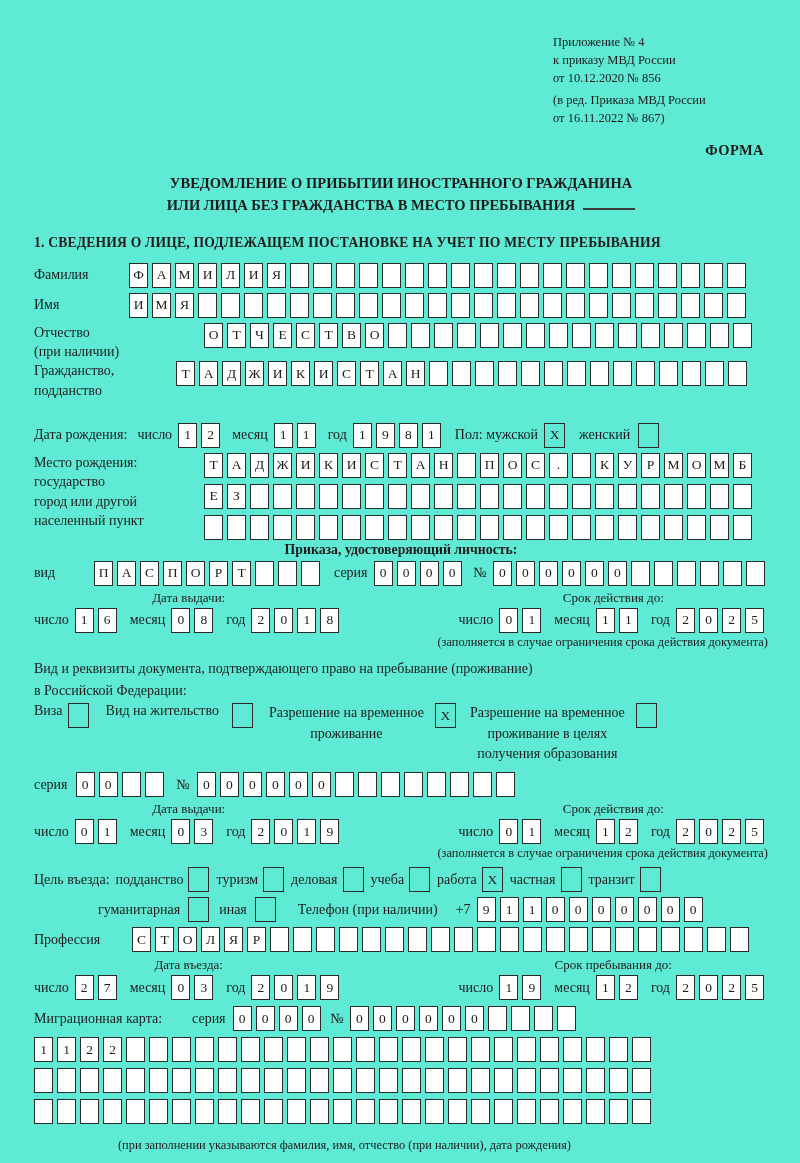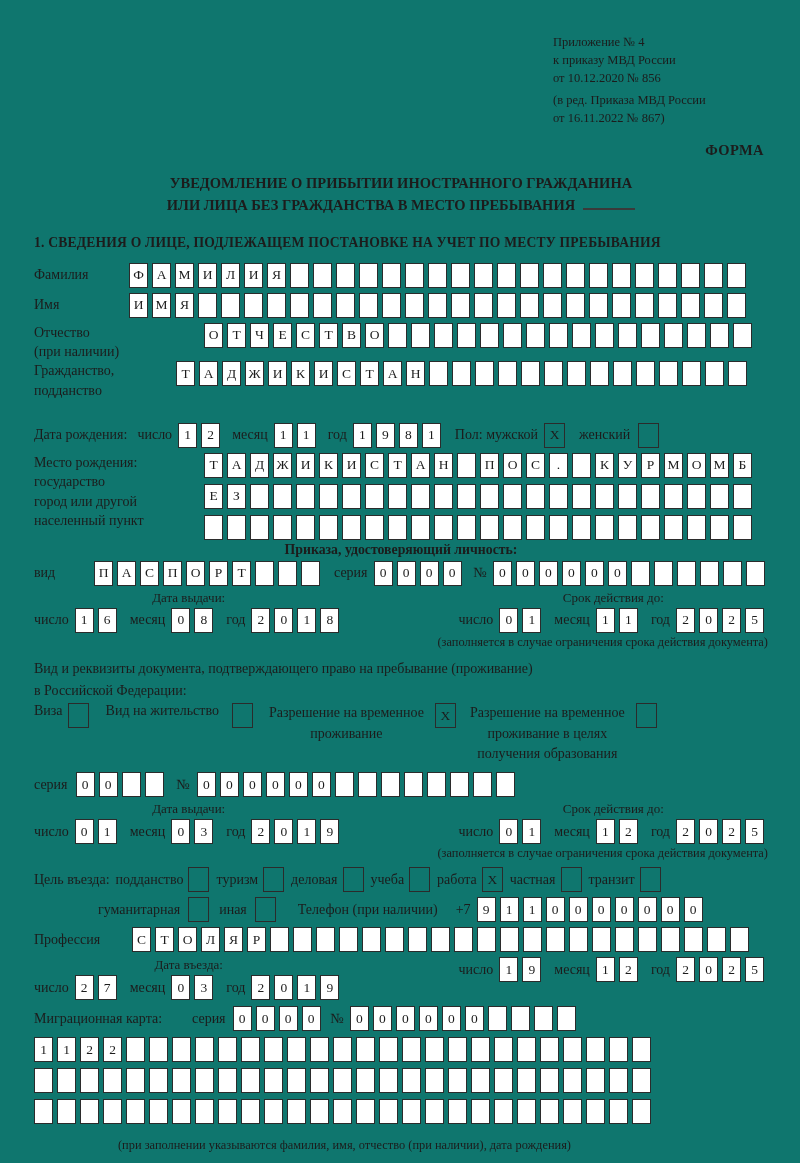--- a/index.html
+++ b/index.html
@@ -1,20 +1,20 @@
 <!DOCTYPE html>
 <html><head>
 <meta charset="utf-8">
 <style>
   html,body { margin:0; padding:0; background:#ffffff; }
   .page {
     width:800px; height:1163px; box-sizing:border-box;
     padding:34px 32px 14px 34px;
     font-family:"Liberation Serif","DejaVu Serif",serif;
-    font-size:14px; color:#1c1c1c; overflow:hidden; background:#0f766e;
+    font-size:14px; color:#1c1c1c; overflow:hidden; background:#5eead4;
     position:relative;
   }
   .annex { margin-left:auto; width:215px; font-size:12.5px; line-height:1.42; }
   .annex .g2 { margin-top:5px; }
   .forma { text-align:right; font-weight:bold; font-size:14.5px; margin-top:14px; padding-right:4px; letter-spacing:0.4px; }
   .title { text-align:center; font-weight:bold; font-size:14.5px; margin-top:13px; line-height:1.55; }
   .blank-line { display:inline-block; width:52px; border-bottom:2px solid #3a3a3a; height:0.95em; vertical-align:baseline; margin-left:8px; }
   .sec { font-weight:bold; font-size:13.6px; margin-top:18px; letter-spacing:0.2px; }
   .frow { display:flex; align-items:center; }
   .frow.top { align-items:flex-start; }
@@ -590,20 +590,21 @@
         <span class="lab ml">год</span>
         <span class="cellrow">
             <span class="cell">2</span>
             <span class="cell">0</span>
             <span class="cell">1</span>
             <span class="cell">9</span>
           </span>
       </div>
     </div>
     <div class="dgroup">
+      <div class="dtitle">Срок пребывания до:</div>
       <div class="dcells">
         <span class="lab">число</span>
         <span class="cellrow">
             <span class="cell">1</span>
             <span class="cell">9</span>
           </span>
         <span class="lab ml">месяц</span>
         <span class="cellrow">
             <span class="cell">1</span>
             <span class="cell">2</span>

